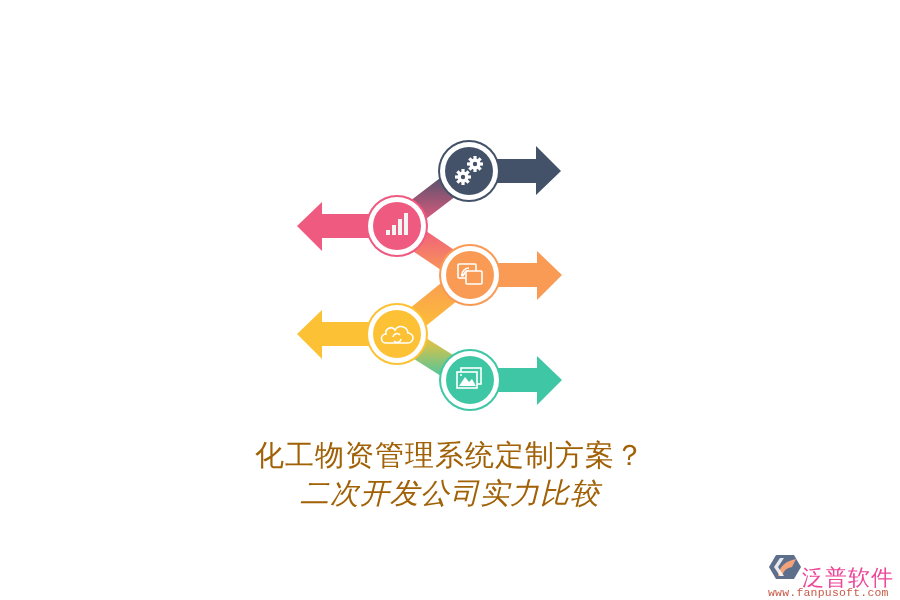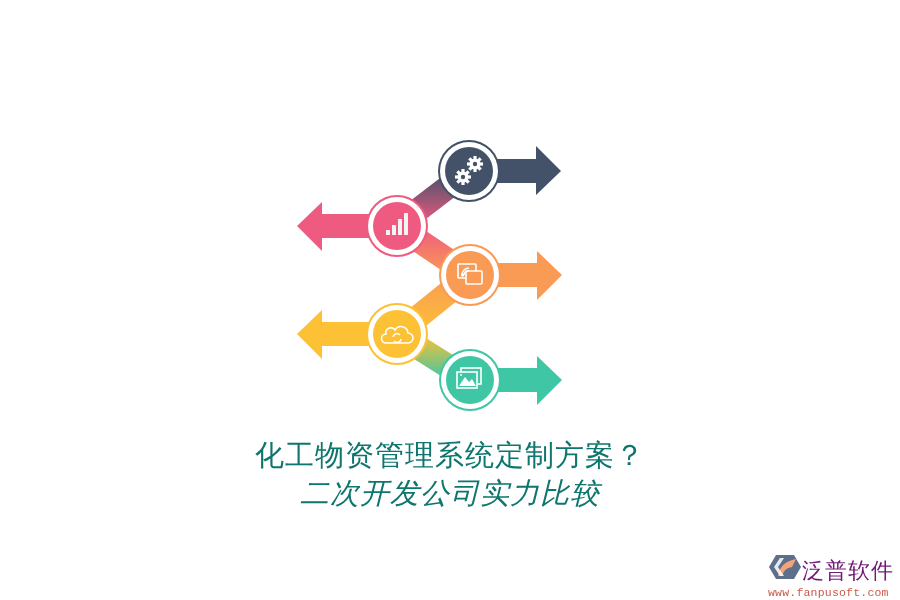--- a/index.html
+++ b/index.html
@@ -4,31 +4,31 @@
   <style>
     html, body { margin: 0; padding: 0; }
     body {
       width: 900px; height: 600px; background: #ffffff; position: relative; overflow: hidden;
       font-family: "DejaVu Sans", sans-serif;
     }
     #infographic { position: absolute; left: 0; top: 0; width: 900px; height: 430px; }
     .title {
       position: absolute; left: 0; width: 900px; text-align: center;
       font-family: "DejaVu Sans", sans-serif; font-size: 29px; line-height: 38px;
-      letter-spacing: 1px; color: #0f766e;
+      letter-spacing: 1px; color: #a16207;
     }
     .title.l1 { top: 436px; }
     .title.l2 { top: 474px; font-style: italic; }
     .logo {
       position: absolute; left: 766px; top: 552px; width: 130px; height: 44px;
     }
     .logo-mark { position: absolute; left: 2px; top: 2px; width: 34px; height: 26px; }
     .logo-name {
-      position: absolute; left: 36px; top: 5px; font-size: 22px; line-height: 28px;
-      color: #701a75; font-family: "DejaVu Sans", sans-serif; letter-spacing: 1px;
+      position: absolute; left: 36px; top: 12px; font-size: 22px; line-height: 28px;
+      color: #ec4899; font-family: "DejaVu Sans", sans-serif; letter-spacing: 1px;
     }
     .logo-url {
       position: absolute; left: 2px; top: 28px; font-size: 11.5px; line-height: 14px;
       color: #c95a4a; font-family: Liberation Mono, monospace; letter-spacing: 0.2px; margin-top: 6px;
     }
   </style>
 </head>
 <body>
 
 <svg id="infographic" viewBox="0 0 900 430" xmlns="http://www.w3.org/2000/svg">

